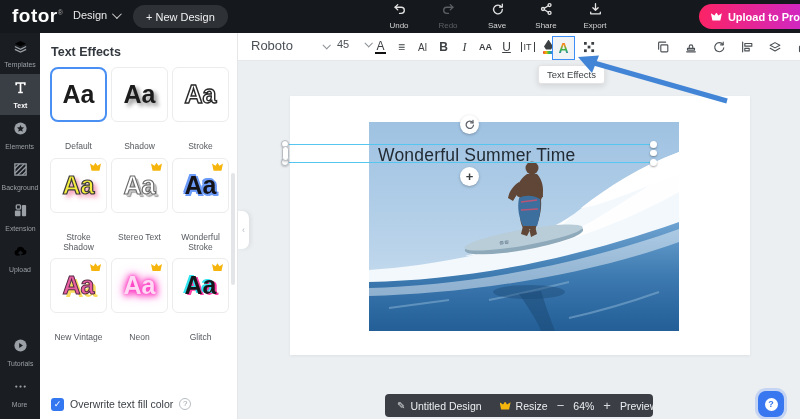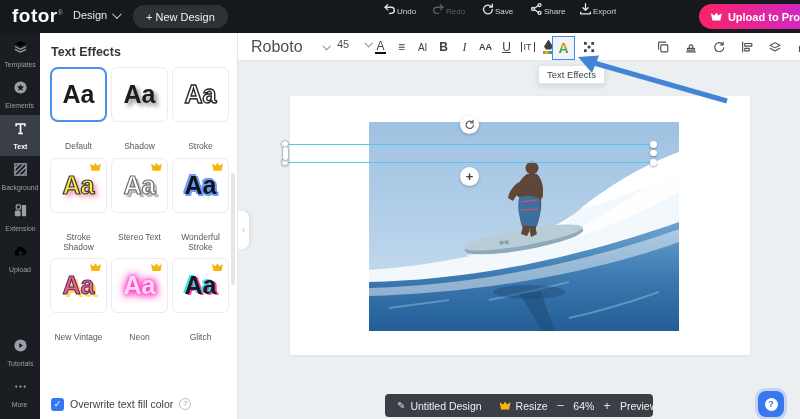--- a/index.html
+++ b/index.html
@@ -7,21 +7,21 @@
   .app { position:relative; width:800px; height:419px; background:#eceff2; overflow:hidden; }
 
   
   .header { position:absolute; left:0; top:0; width:800px; height:33px; background:#15181c; display:flex; align-items:center; overflow:hidden; z-index:30; }
   .logo { position:absolute; left:12px; top:5px; color:#fff; font-size:19px; font-weight:800; letter-spacing:.5px; }
   .logo sup { font-size:7px; font-weight:400; color:#aaa; }
   .design-menu { position:absolute; left:73px; top:9px; color:#e8e8e8; font-size:11px; display:flex; align-items:center; gap:5px; cursor:pointer; }
   .chev { width:7px; height:7px; border-right:1.4px solid #cfcfcf; border-bottom:1.4px solid #cfcfcf; transform:rotate(45deg) translateY(-2px); display:inline-block; }
   .new-design { position:absolute; left:133px; top:5px; height:23px; padding:0 13px; background:#2e3237; border-radius:13px; color:#f0f0f0; font-size:11px; display:flex; align-items:center; cursor:pointer; }
   .hdr-actions { position:absolute; left:382px; top:2px; display:flex; gap:15px; }
-  .hdr-act { display:flex; align-items:center; width:34px; cursor:pointer; }
+  .hdr-act { display:flex; flex-direction:column; align-items:center; width:34px; cursor:pointer; }
   .hdr-act svg { width:15px; height:14px; stroke:#e3e3e3; fill:none; stroke-width:1.5; stroke-linecap:round; stroke-linejoin:round; }
   .hdr-act .lbl { font-size:8px; color:#d5d5d5; margin-top:1px; }
   .hdr-act.disabled svg { stroke:#5c6065; } .hdr-act.disabled .lbl { color:#5c6065; }
   .upgrade { position:absolute; right:-16px; top:4px; height:25px; padding:0 16px 0 12px; border-radius:14px; background:linear-gradient(90deg,#fb2365,#cb28cf); color:#fff; font-size:11px; font-weight:600; display:flex; align-items:center; gap:6px; cursor:pointer; }
   .crown { display:inline-block; width:11px; height:8px; background:#f5b50d; clip-path:polygon(50% 0,68% 38%,100% 8%,86% 100%,14% 100%,0 8%,32% 38%); }
   .crown.white { background:#fff; }
 
   
   .sidebar { position:absolute; left:0; top:33px; width:40px; height:386px; background:#1a1d22; display:flex; flex-direction:column; align-items:stretch; z-index:25; }
   .side-item { display:flex; flex-direction:column; align-items:center; justify-content:center; padding:6px 0 5px; cursor:pointer; }
@@ -53,21 +53,21 @@
   .fx-glitch { color:#17171c; text-shadow:-2px -1px 0 #2fe3ef,2px 1px 0 #ff3ea5; }
   .panel-footer { position:absolute; left:0; bottom:0; width:100%; height:30px; background:#fff; display:flex; align-items:center; padding-left:11px; gap:6px; }
   .checkbox { width:13px; height:13px; background:#3478f1; border-radius:3px; color:#fff; font-size:9px; line-height:13px; text-align:center; cursor:pointer; }
   .cb-label { font-size:10.5px; color:#3c4146; }
   .qmark { width:12px; height:12px; border-radius:50%; border:1px solid #b9bec3; color:#9aa0a6; font-size:8px; line-height:10px; text-align:center; }
   .panel-scroll { position:absolute; right:2px; top:140px; width:4px; height:112px; border-radius:2px; background:#e3e5e8; }
   .collapse-tab { position:absolute; left:238px; top:211px; width:11px; height:38px; background:#fff; border-radius:0 7px 7px 0; box-shadow:2px 0 4px rgba(0,0,0,.07); z-index:21; display:flex; align-items:center; justify-content:center; color:#b5bac0; font-size:9px; cursor:pointer; }
 
   
   .toolbar { position:absolute; left:238px; top:33px; width:562px; height:28px; background:#fff; border-bottom:1px solid #e7e8ea; display:flex; align-items:center; z-index:22; }
-  .font-select { position:absolute; left:13px; top:5px; width:78px; display:flex; justify-content:space-between; align-items:center; font-size:16px; color:#4b5056; cursor:pointer; }
+  .font-select { position:absolute; left:13px; top:5px; width:78px; display:flex; justify-content:space-between; align-items:center; font-size:13px; color:#4b5056; cursor:pointer; }
   .size-select { position:absolute; left:99px; top:5px; width:34px; display:flex; justify-content:space-between; align-items:center; font-size:11px; color:#4b5056; cursor:pointer; }
   .chev2 { width:6px; height:6px; border-right:1.2px solid #8d9196; border-bottom:1.2px solid #8d9196; transform:rotate(45deg) translateY(-1px); }
   .tb-icons { position:absolute; left:132px; top:0; height:28px; display:flex; align-items:center; }
   .tbtn { width:21px; height:24px; display:flex; align-items:center; justify-content:center; font-size:12px; color:#3c4043; cursor:pointer; position:relative; }
   .g-fontcolor { border-bottom:2.5px solid #111; padding:0 1px; font-weight:500; line-height:1; }
   .g-case { font-size:10px; } .g-bold { font-weight:700; } .g-italic { font-style:italic; font-family:"Liberation Serif",serif; }
   .g-caps { font-size:9px; font-weight:600; letter-spacing:0; } .g-underline { text-decoration:underline; }
   .g-letter { font-size:9px; border-left:1px solid #3c4043; border-right:1px solid #3c4043; padding:0 2px; line-height:10px; }
   .g-effects { font-size:14px; font-weight:800; background:linear-gradient(180deg,#ef4136 0%,#f7941d 30%,#39b54a 60%,#2768f5 100%); -webkit-background-clip:text; background-clip:text; color:transparent; }
   .pen-icon { width:13px; height:15px; display:flex; flex-direction:column; align-items:center; gap:1px; }
@@ -165,32 +165,32 @@
 
   <div class="sidebar">
     <div class="side-item">
       <span><svg viewBox="0 0 16 16" fill="none" stroke-width="1.4">
             <path d="M8 2 L14 5 L8 8 L2 5 Z" fill="currentColor" stroke="none"></path>
             <path d="M2 8 L8 11 L14 8" fill="none"></path>
             <path d="M2 11 L8 14 L14 11" fill="none"></path>
           </svg></span>
       <span class="lbl">Templates</span>
     </div>
+    <div class="side-item active">
+      <span><svg viewBox="0 0 16 16">
+            <path d="M2.5 2.5 h11 v3 h-1.8 v-1.4 h-2.8 v8.4 h1.6 v1.6 h-5 v-1.6 h1.6 v-8.4 h-2.8 v1.4 h-1.8 Z" stroke="none"></path>
+          </svg></span>
+      <span class="lbl">Text</span>
+    </div>
     <div class="side-item">
       <span><svg viewBox="0 0 16 16">
             <circle cx="8" cy="8" r="6.5" stroke="none"></circle>
             <path d="M8 4.2 L9.1 6.7 L11.8 7 L9.8 8.8 L10.4 11.4 L8 10 L5.6 11.4 L6.2 8.8 L4.2 7 L6.9 6.7 Z" fill="#1a1d22" stroke="none"></path>
           </svg></span>
       <span class="lbl">Elements</span>
-    </div>
-    <div class="side-item active">
-      <span><svg viewBox="0 0 16 16">
-            <path d="M2.5 2.5 h11 v3 h-1.8 v-1.4 h-2.8 v8.4 h1.6 v1.6 h-5 v-1.6 h1.6 v-8.4 h-2.8 v1.4 h-1.8 Z" stroke="none"></path>
-          </svg></span>
-      <span class="lbl">Text</span>
     </div>
     <div class="side-item">
       <span><svg viewBox="0 0 16 16">
             <path d="M2 2 h12 v12 h-12 Z" fill="none" stroke-width="1.4"></path>
             <path d="M2 7 L7 2 M2 12 L12 2 M5 14 L14 5 M10 14 L14 10" fill="none" stroke-width="1.4"></path>
           </svg></span>
       <span class="lbl">Background</span>
     </div>
     <div class="side-item">
       <span><svg viewBox="0 0 16 16">
@@ -427,20 +427,21 @@
         <circle cx="163" cy="46" r="6.5"></circle>
         <path d="M158 52 C 150 58, 146 66, 148 74 L 155 78 C 150 88, 150 98, 154 106 L 166 108 C 170 98, 173 88, 172 78 C 176 70, 174 58, 168 52 Z"></path>
         <path d="M150 60 C 144 64, 140 70, 139 76 l 5 3 c 3 -5, 6 -10, 10 -13 Z"></path>
         <path d="M168 60 c 4 5, 6 10, 6 15 l -5 2 c -1 -5, -3 -10, -6 -13 Z"></path>
         <path d="M154 104 l -2 8 6 2 4 -8 Z M166 104 l 2 8 -6 3 -2 -9 Z"></path>
       </g>
       <path d="M150 76 C 148 86, 150 96, 154 104 L 168 104 C 171 95, 172 85, 171 77 C 164 73, 156 73, 150 76 Z" fill="#3c6e9e"></path>
       <path d="M152 80 l16 -2 M152 88 l17 -1" stroke="#d94f6c" stroke-width="1.5" opacity="0.8"></path>
     </svg>
 
+    <div class="design-text">Wonderful Summer Time</div>
 
     <div class="sel-line" style="top:83px;"></div>
     <div class="sel-line" style="top:101px;"></div>
     <div class="handle-circle" style="left:43px; top:79px;"></div>
     <div class="handle-circle" style="left:43px; top:97px;"></div>
     <div class="handle-pill" style="left:43.5px; top:85px;"></div>
     <div class="handle-dot" style="left:412px; top:80px;"></div>
     <div class="handle-dot" style="left:412px; top:98px;"></div>
     <div class="handle-dot" style="left:412px; top:89px; height:6px; border-radius:3px;"></div>
     <div class="rot-handle" style="left:222px; top:54px;">

